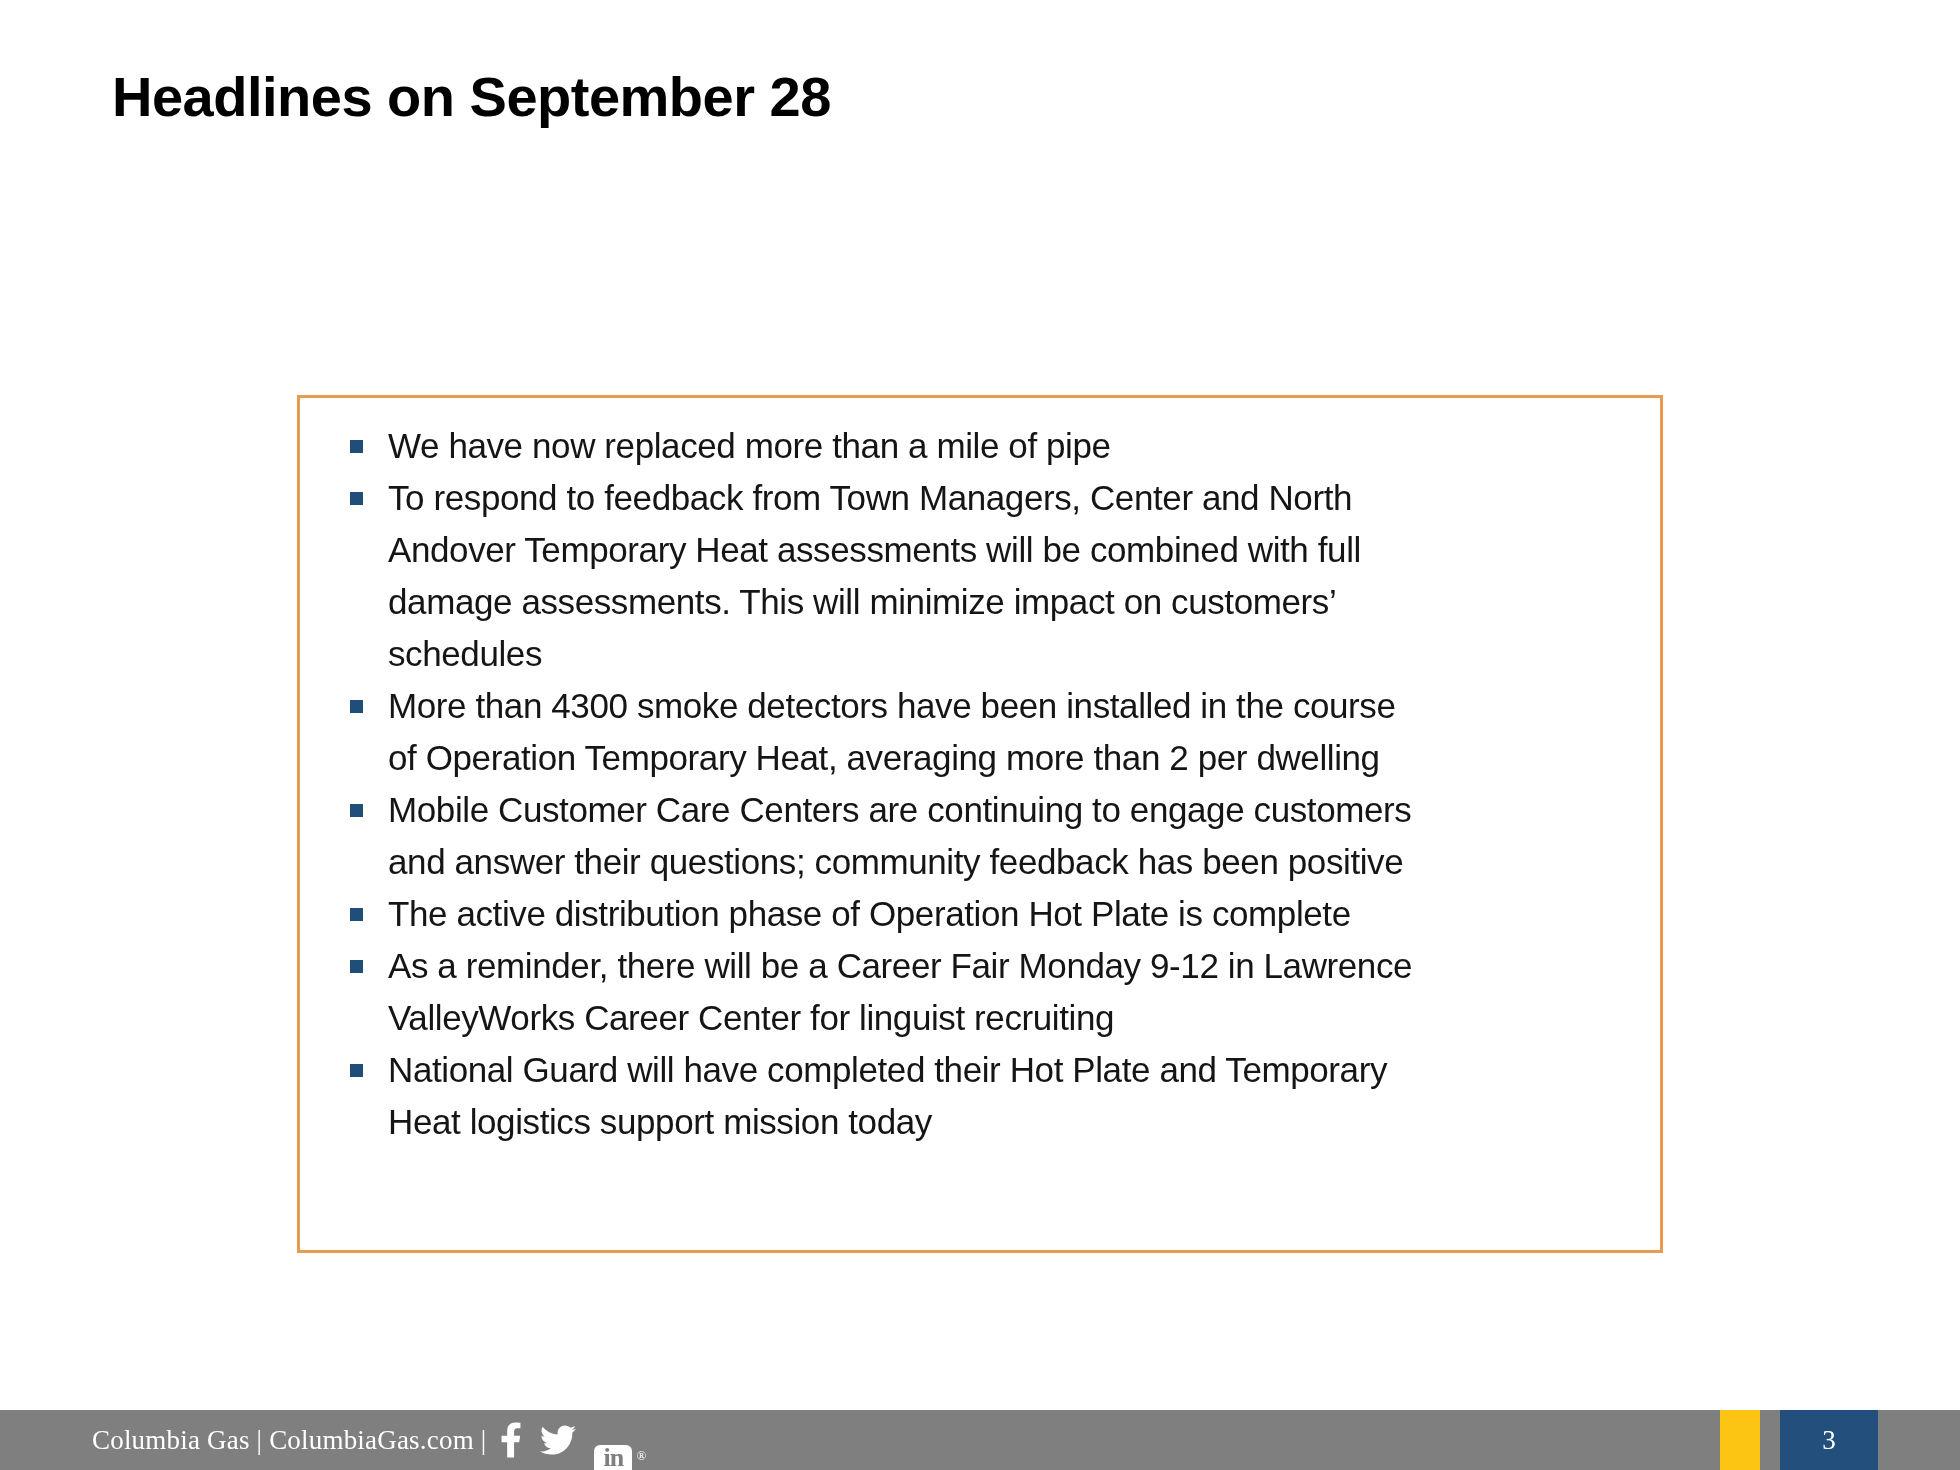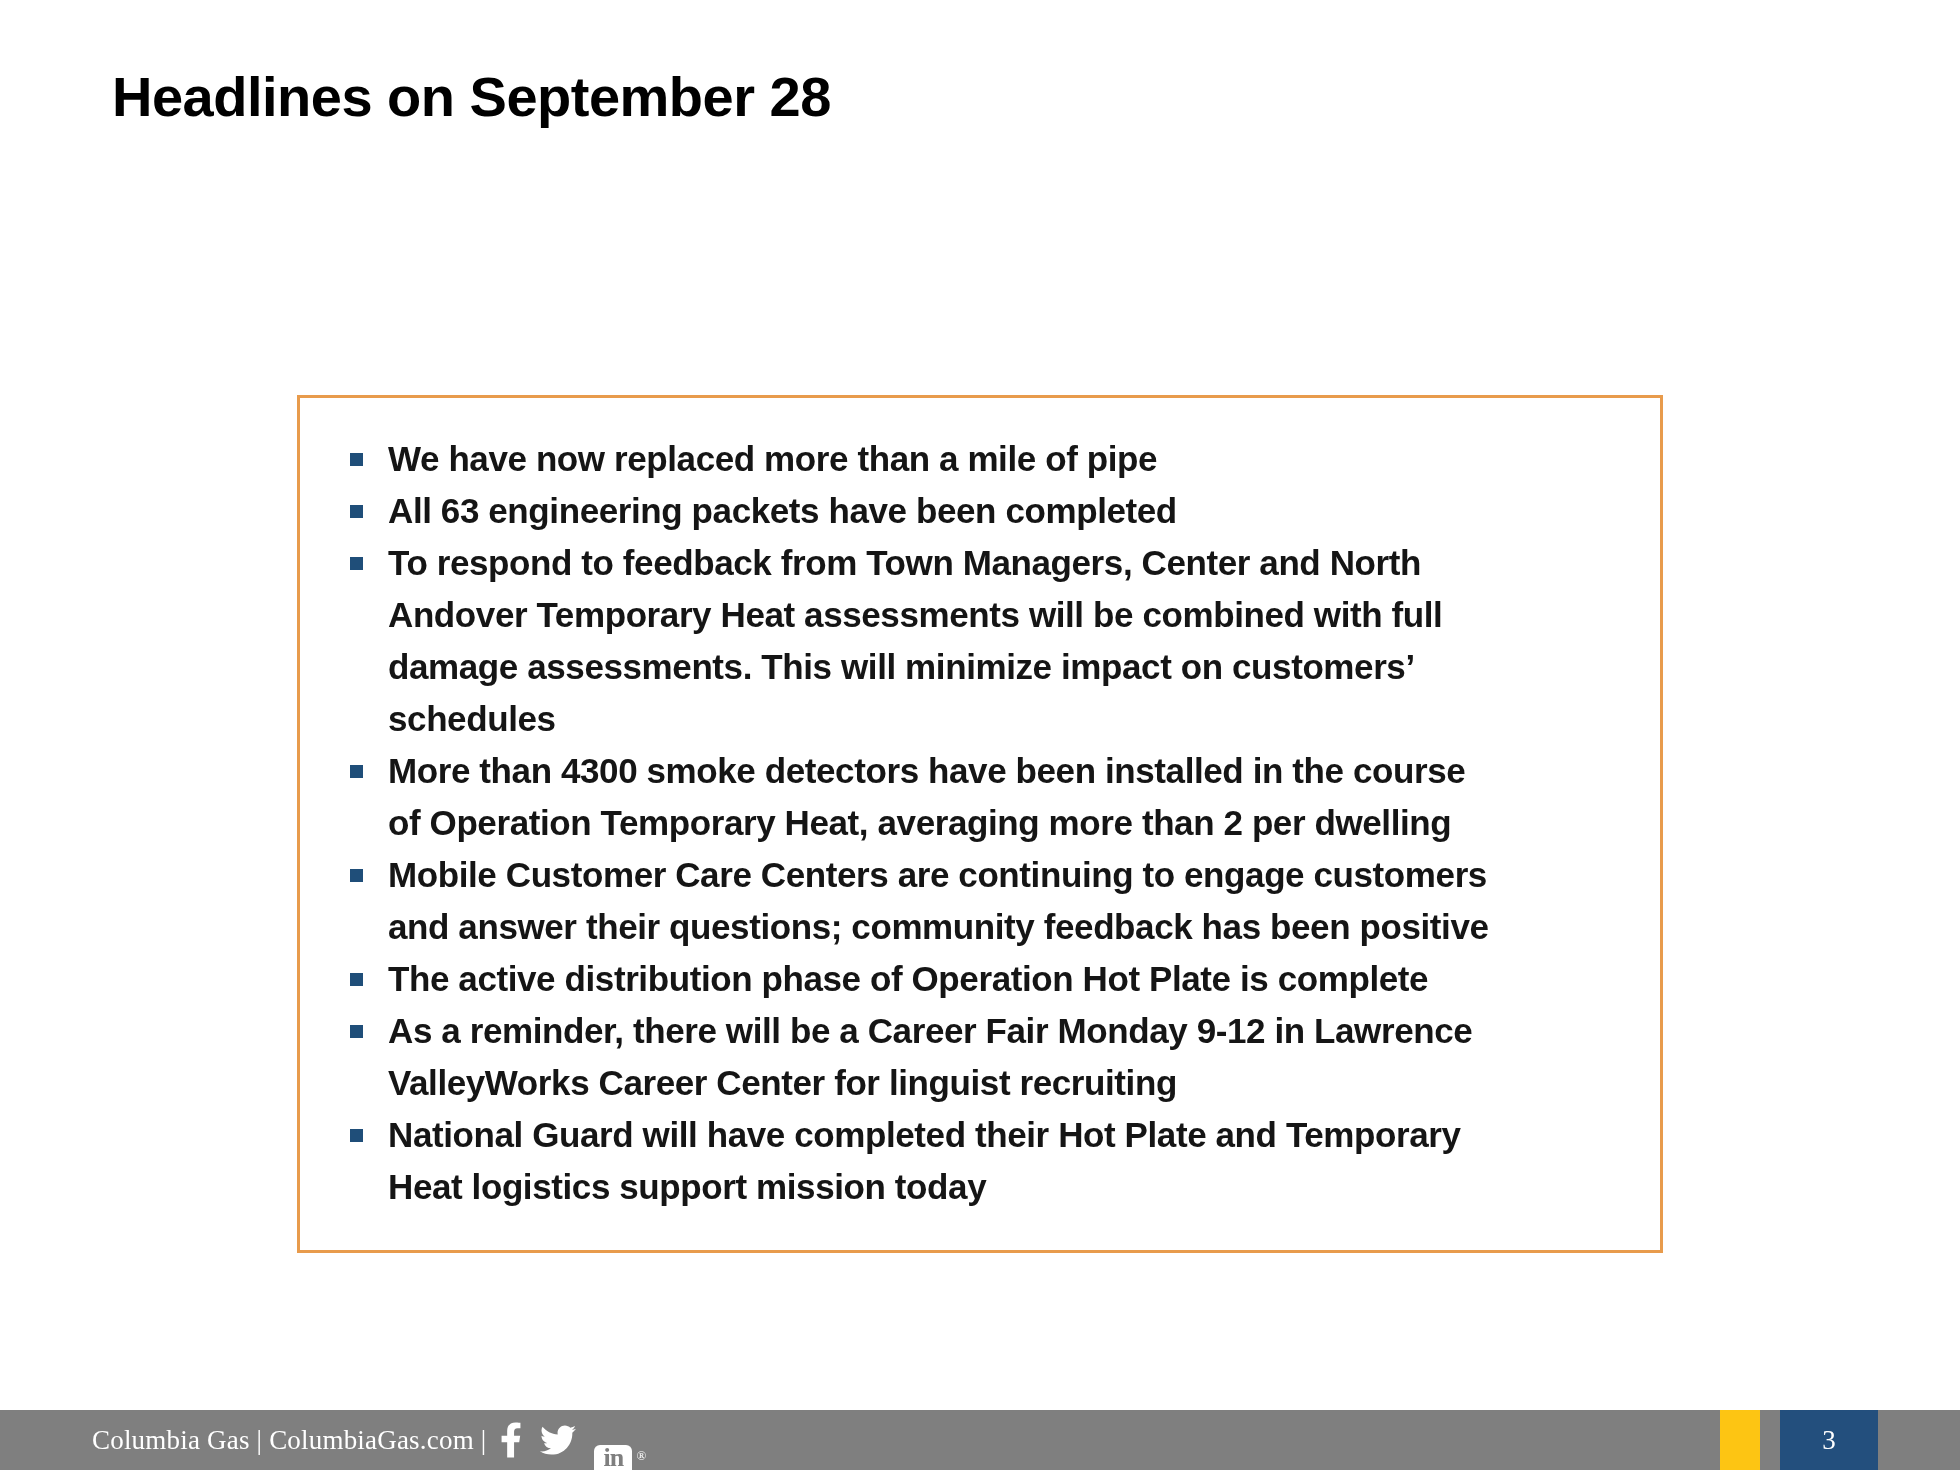--- a/index.html
+++ b/index.html
@@ -28,22 +28,21 @@
     position: absolute;
     left: 297px;
     top: 395px;
     width: 1366px;
     height: 858px;
     border: 3px solid var(--accent-orange, #E89B4C);
     background: #ffffff;
   }
   .bullet-list {
     list-style: none;
-    padding: 35px 36px 0 50px;
-    font-weight: bold;
+    padding: 22px 36px 0 50px;
   }
   .bullet-item {
     display: flex;
     align-items: flex-start;
   }
   .bullet-marker {
     flex: 0 0 13px;
     width: 13px;
     height: 13px;
     margin-top: 20px;
@@ -138,26 +137,20 @@
   <ul class="bullet-list">
       <li class="bullet-item">
         <span class="bullet-marker"></span>
         <div class="bullet-lines">
           <div class="bullet-line">We have now replaced more than a mile of pipe</div>
         </div>
       </li>
       <li class="bullet-item">
         <span class="bullet-marker"></span>
         <div class="bullet-lines">
-          <div class="bullet-line">All 63 engineering packets have been completed</div>
-        </div>
-      </li>
-      <li class="bullet-item">
-        <span class="bullet-marker"></span>
-        <div class="bullet-lines">
           <div class="bullet-line">To respond to feedback from Town Managers, Center and North</div>
           <div class="bullet-line">Andover Temporary Heat assessments will be combined with full</div>
           <div class="bullet-line">damage assessments. This will minimize impact on customers’</div>
           <div class="bullet-line">schedules</div>
         </div>
       </li>
       <li class="bullet-item">
         <span class="bullet-marker"></span>
         <div class="bullet-lines">
           <div class="bullet-line">More than 4300 smoke detectors have been installed in the course</div>

